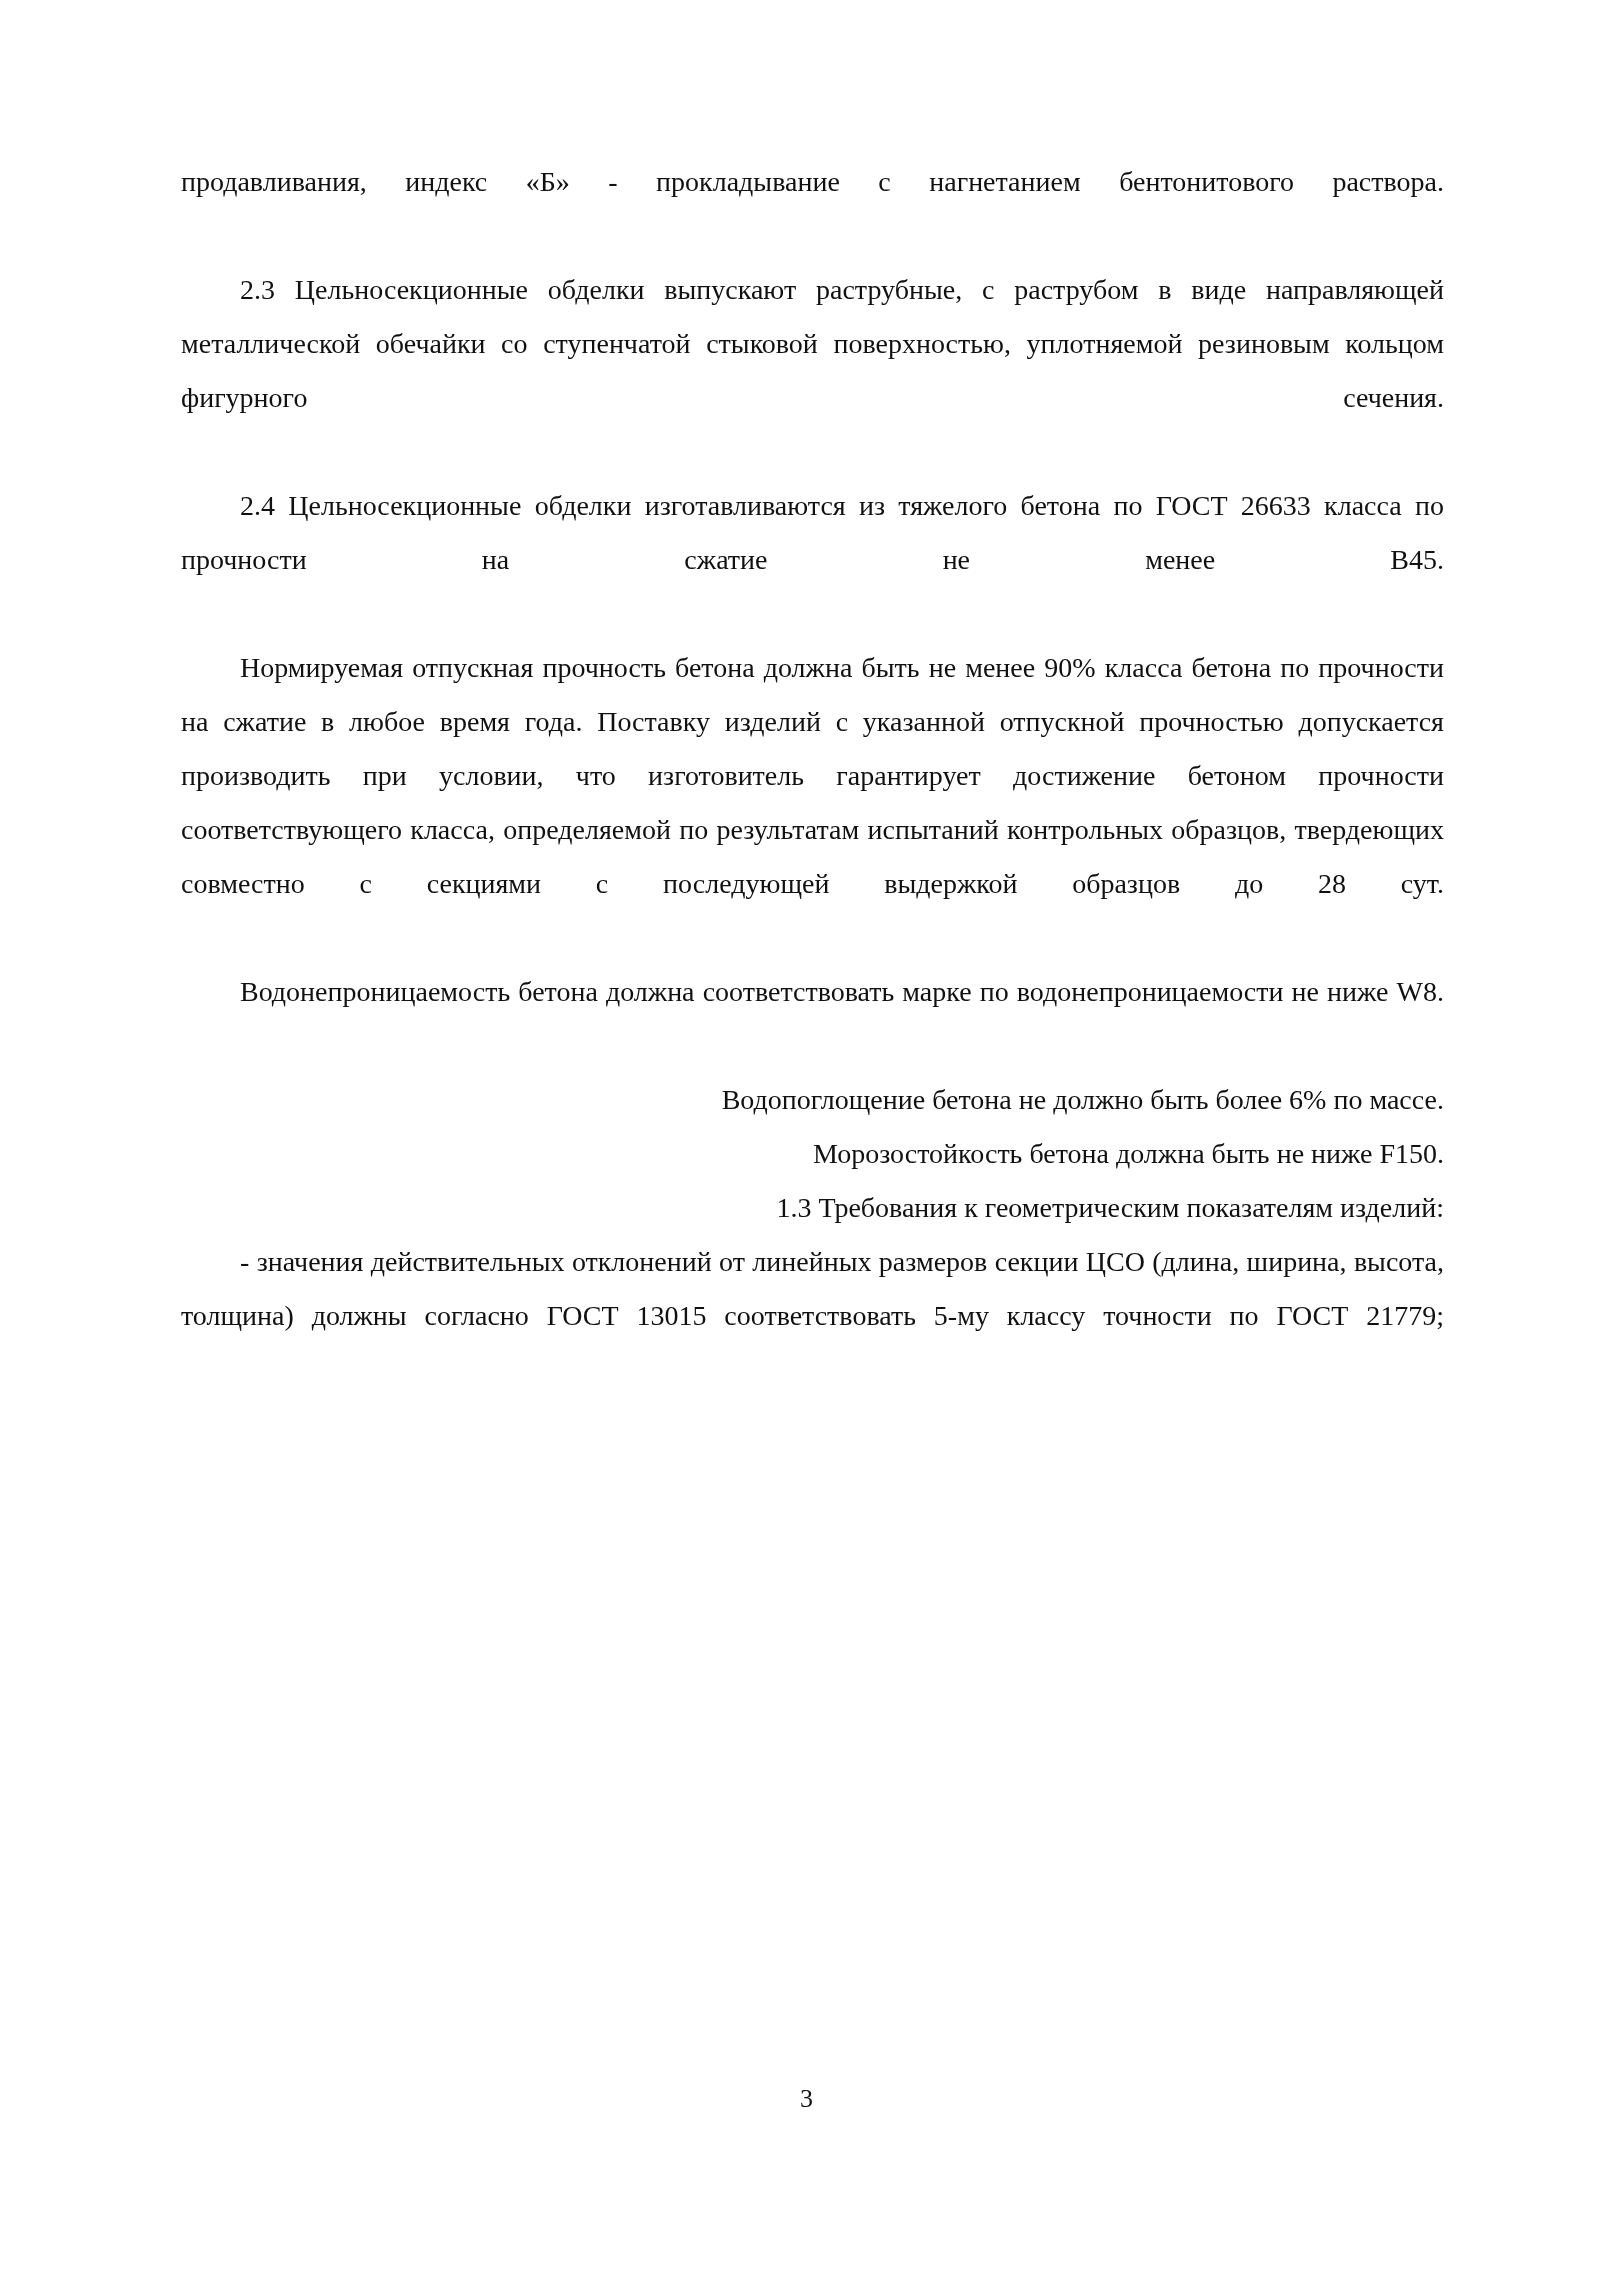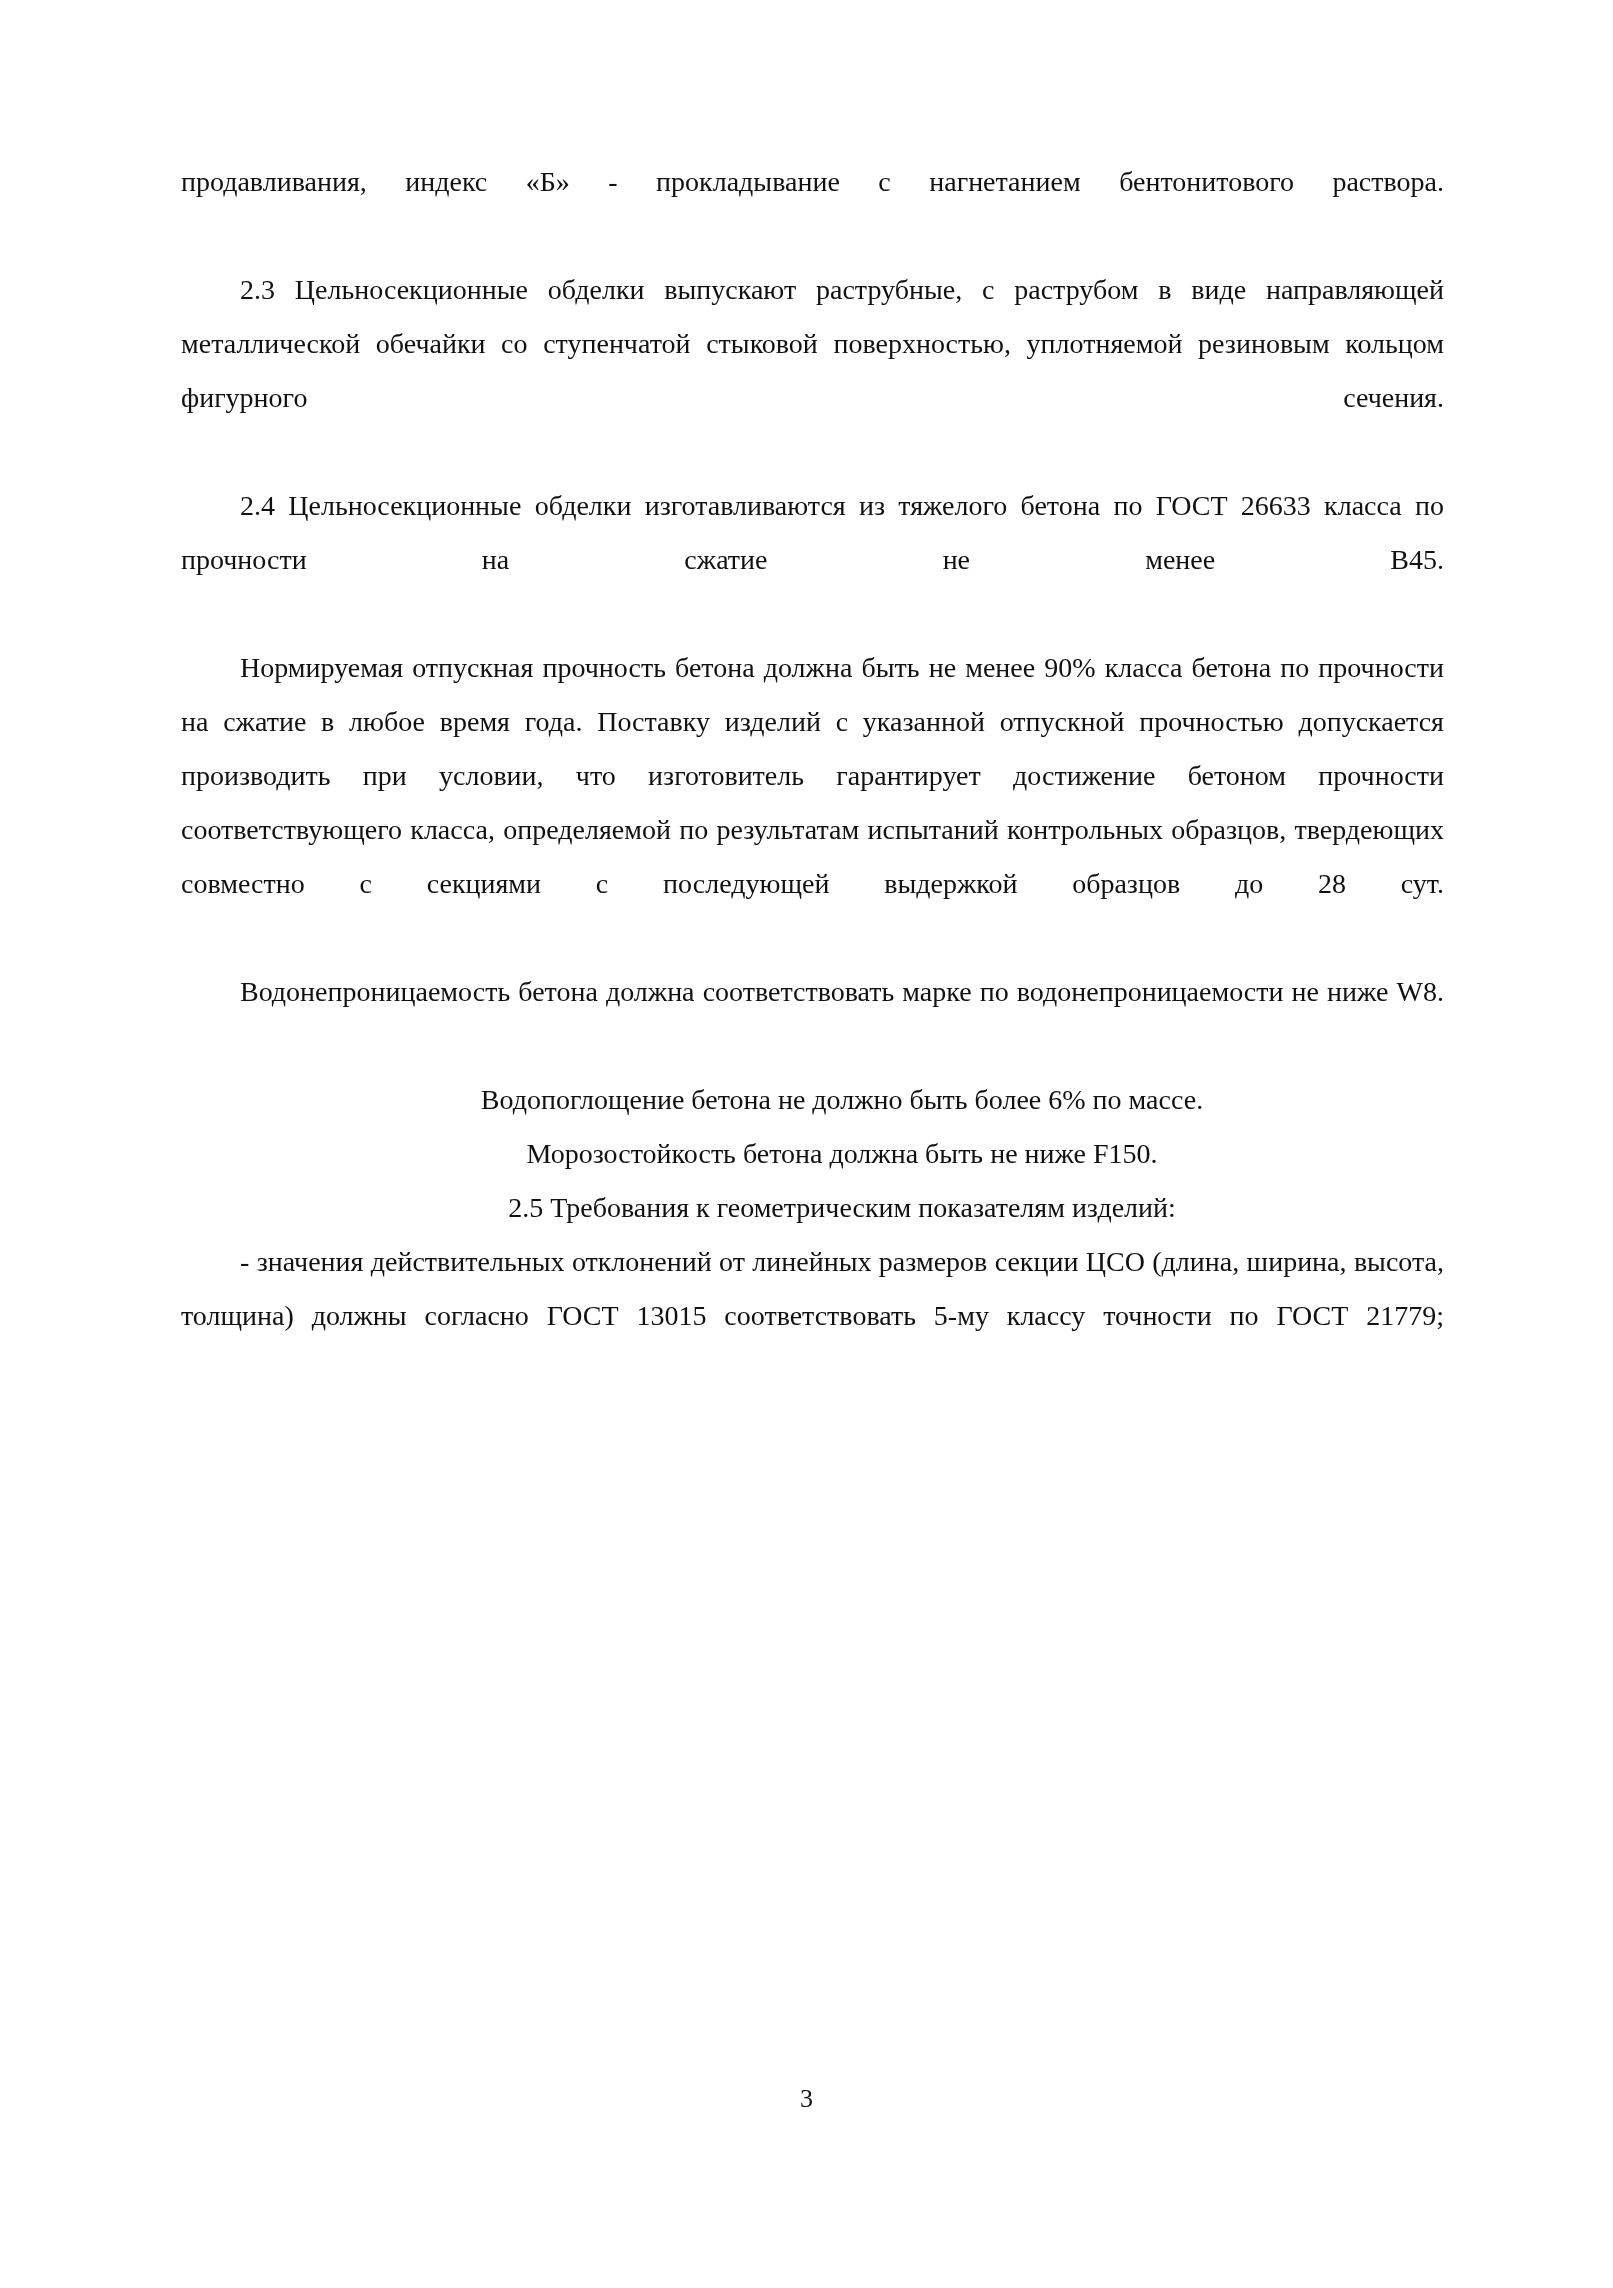--- a/index.html
+++ b/index.html
@@ -37,21 +37,21 @@
   p.cont {
     text-indent: 0;
   }
   
   p::after {
     content: "";
     display: inline-block;
     width: 100%;
   }
   p.nojust {
-    text-align: center;
+    text-align: right;
   }
   p.nojust::after { content: none; }
   .page-number {
     position: absolute;
     left: 0;
     right: 0;
     top: 2084px;
     text-align: center;
     font-size: 26px;
     font-family: "Liberation Serif", "DejaVu Serif", serif;
@@ -72,21 +72,21 @@
     <p class="indent">2.4 Цельносекционные обделки изготавливаются из тяжелого бетона по ГОСТ 26633 класса по прочности на сжатие не менее В45.</p>
 
     <p class="indent">Нормируемая отпускная прочность бетона должна быть не менее 90% класса бетона по прочности на сжатие в любое время года. Поставку изделий с указанной отпускной прочностью допускается производить при условии, что изготовитель гарантирует достижение бетоном прочности соответствующего класса, определяемой по результатам испытаний контрольных образцов, твердеющих совместно с секциями с последующей выдержкой образцов до 28 сут.</p>
 
     <p class="indent">Водонепроницаемость бетона должна соответствовать марке по водонепроницаемости не ниже W8.</p>
 
     <p class="indent nojust">Водопоглощение бетона не должно быть более 6% по массе.</p>
 
     <p class="indent nojust">Морозостойкость бетона должна быть не ниже F150.</p>
 
-    <p class="indent nojust">2.5 Требования к геометрическим показателям изделий:</p>
+    <p class="indent nojust">1.3 Требования к геометрическим показателям изделий:</p>
 
     <p class="indent">- значения действительных отклонений от линейных размеров секции ЦСО (длина, ширина, высота, толщина) должны согласно ГОСТ 13015 соответствовать 5-му классу точности по ГОСТ 21779;</p>
 
 
 
 
   </div>
 
   <div class="page-number">3</div>
 

